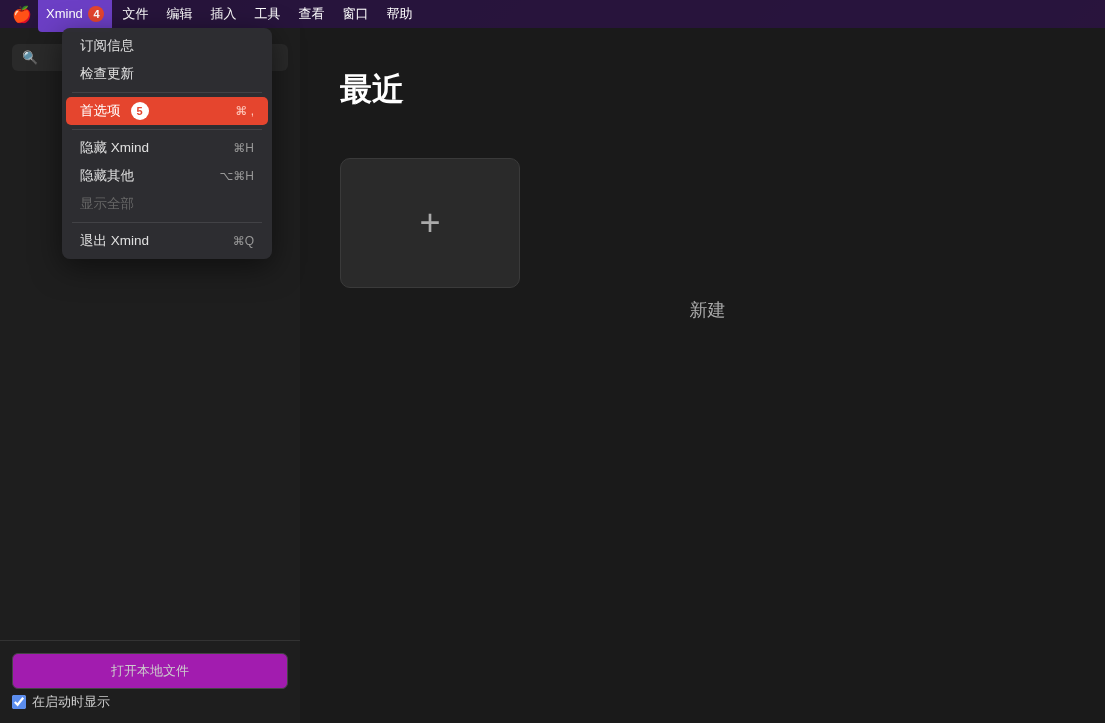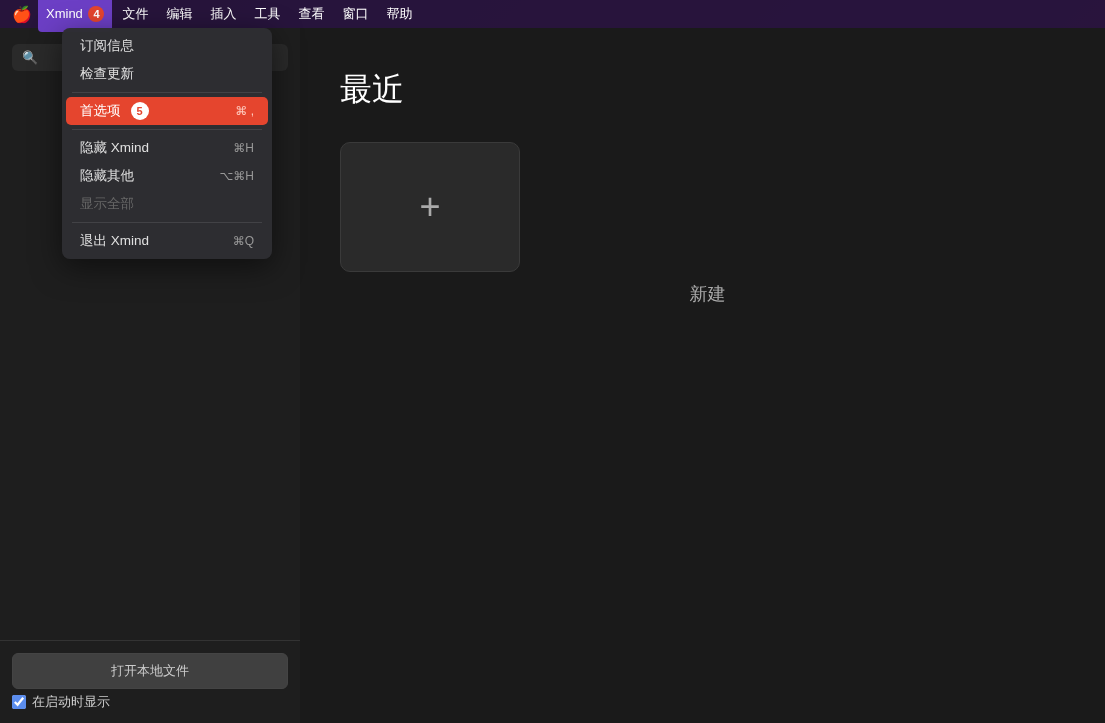--- a/index.html
+++ b/index.html
@@ -98,21 +98,21 @@
     }
 
     .sidebar-bottom {
       padding: 12px;
       border-top: 1px solid #333;
     }
 
     .open-file-btn {
       width: 100%;
       padding: 8px 0;
-      background: #404040;
+      background: #a21caf;
       border: 1px solid #444;
       border-radius: 6px;
       color: #ccc;
       font-size: 13px;
       cursor: pointer;
       text-align: center;
     }
 
     .startup-checkbox {
       display: flex;
@@ -133,22 +133,22 @@
     .main-content {
       flex: 1;
       background: #1a1a1a;
       padding: 40px;
       position: relative;
     }
 
     .section-title {
       font-size: 32px;
       color: #fff;
-      font-weight: 400;
-      margin-bottom: 30px;
+      font-weight: 700;
+      margin-bottom: 46px;
     }
 
     .cards-area {
       display: flex;
       gap: 20px;
       flex-wrap: wrap;
     }
 
     .new-card {
       width: 180px;

